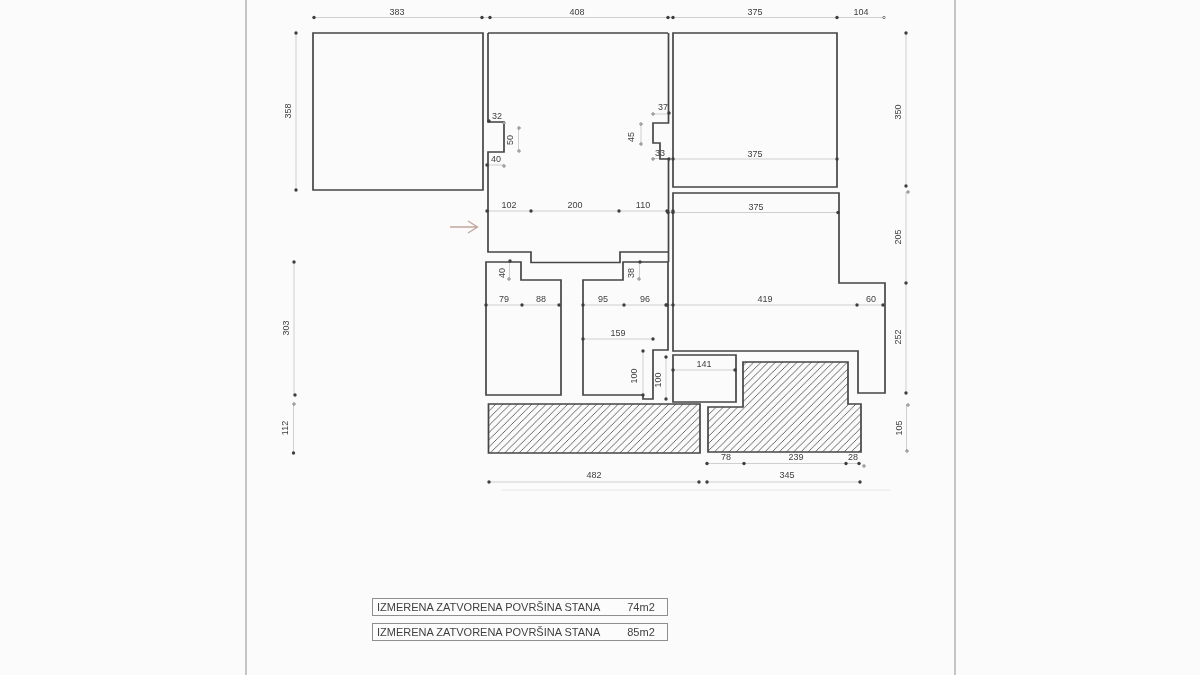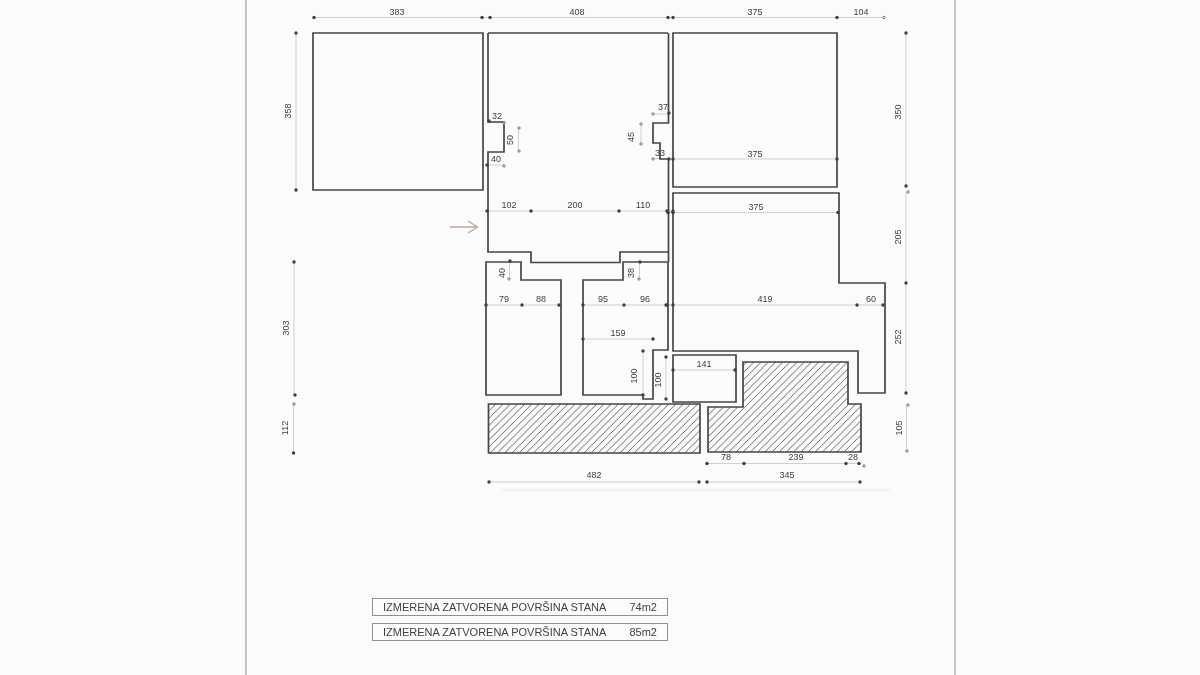--- a/index.html
+++ b/index.html
@@ -8,23 +8,23 @@
   .wall{fill:none;stroke:#464646;stroke-width:1.7;}
   .hatched{fill:url(#hatch);stroke:#464646;stroke-width:1.7;}
   .dim{fill:none;stroke:#c9c9c9;stroke-width:0.9;}
   .faint{fill:none;stroke:#e6e6e6;stroke-width:1;}
   .dot{fill:#3e3e3e;}
   .sdot{fill:#ffffff;stroke:#5a5a5a;stroke-width:0.8;}
   #dim-labels text{font:9px "Liberation Sans",sans-serif;fill:#3e3e3e;text-anchor:middle;}
   .pageborder{stroke:#8f8f8f;stroke-width:1;}
   .arrow{fill:none;stroke:#c2a8a0;stroke-width:1.4;}
   .legend{position:absolute;left:372px;top:598px;width:296px;}
-  .legend-row{box-sizing:border-box;height:18px;border:1px solid #8f8f8f;margin-bottom:7px;display:flex;align-items:center;padding:0 10px;font-size:11px;color:#3f3f3f;background:#fcfcfc;}
+  .legend-row{box-sizing:border-box;height:18px;border:1px solid #8f8f8f;margin-bottom:7px;display:flex;align-items:center;padding:0 4px;font-size:11px;color:#3f3f3f;background:#fcfcfc;}
   .legend-label{flex:1;white-space:nowrap;}
-  .legend-value{width:44px;text-align:right;}
+  .legend-value{width:44px;text-align:center;}
 </style>
 </head>
 <body>
 
 <svg id="plan-svg" width="1200" height="675" viewBox="0 0 1200 675">
   <defs>
     <pattern id="hatch" patternUnits="userSpaceOnUse" width="7.2" height="7.2">
       <path d="M0,7.2 L7.2,0 M-1.8,1.8 L1.8,-1.8 M5.4,9 L9,5.4" stroke="#4f4f4f" stroke-width="0.85"></path>
     </pattern>
   </defs>

